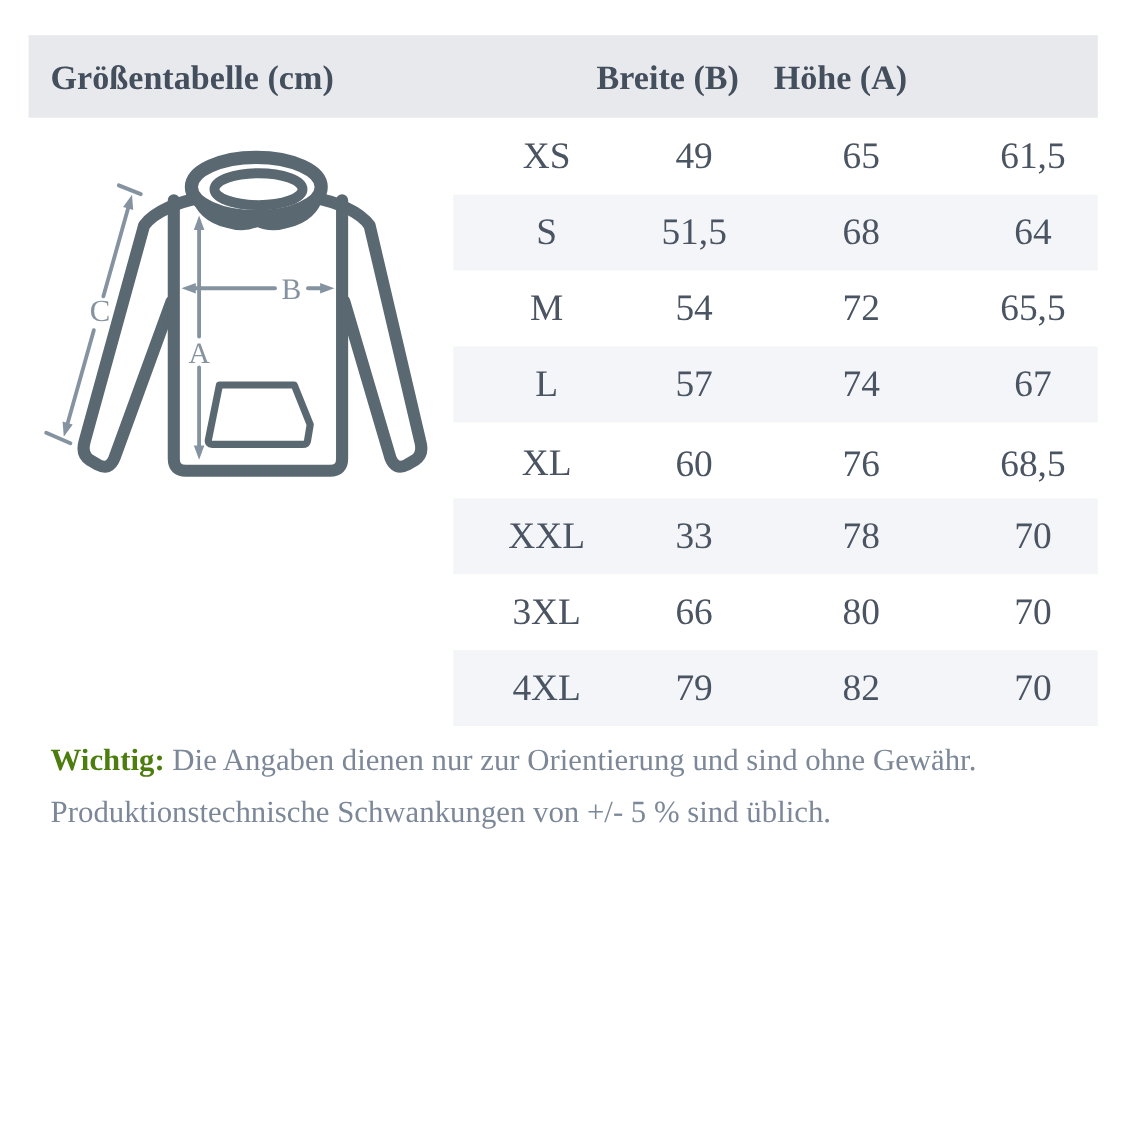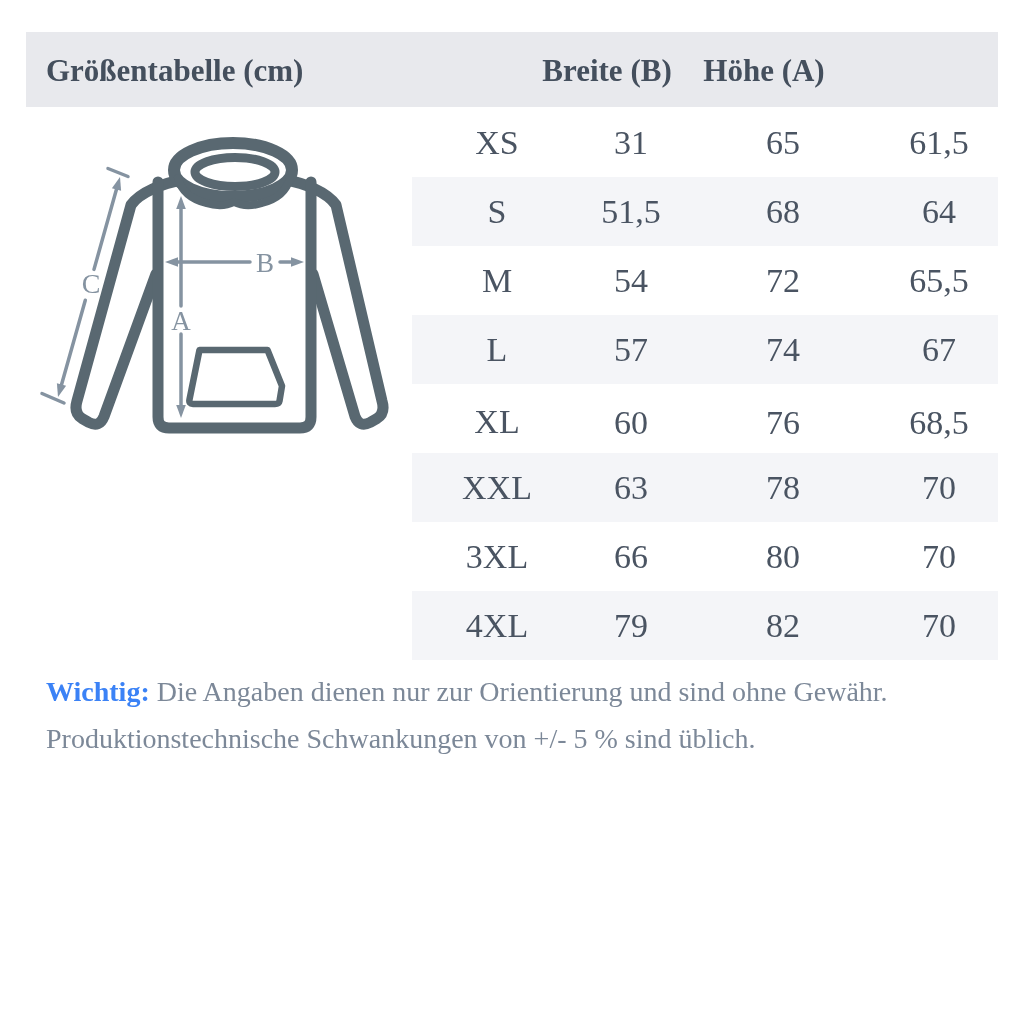--- a/index.html
+++ b/index.html
@@ -40,21 +40,21 @@
   .sink{transform:translateY(4px);}
 
   
   #hoodie{position:absolute;left:30px;top:120px;}
 
   
   #disclaimer{
     position:absolute;left:46px;top:668px;width:930px;
     font-size:28px;line-height:47px;color:#7c8898;margin:0;
   }
-  #disclaimer strong{font-weight:bold;color:#3b82f6;}
+  #disclaimer strong{font-weight:bold;color:#4d7c0f;}
 </style>
 </head>
 <body>
 
 <div id="page">
 
   <div id="band">
     <div id="title">Größentabelle (cm)</div>
     <div class="colhead" id="colhead-breite">Breite (B)</div>
     <div class="colhead" id="colhead-hoehe">Höhe (A)</div>
@@ -105,21 +105,21 @@
     <g fill="#8593a1" stroke="none">
       <polygon points="90,57 91.1,70.8 81.9,68.2"></polygon>
       <polygon points="28,277 36.1,265.8 26.9,263.2"></polygon>
     </g>
     <text x="61" y="163" text-anchor="middle" dominant-baseline="central" font-size="28" font-weight="500" fill="#8593a1">C</text>
   </svg>
 
   <div id="size-table">
     <div class="trow">
       <div class="cell">XS</div>
-      <div class="cell">31</div>
+      <div class="cell">49</div>
       <div class="cell">65</div>
       <div class="cell">61,5</div>
     </div>
     <div class="trow">
       <div class="cell">S</div>
       <div class="cell">51,5</div>
       <div class="cell">68</div>
       <div class="cell">64</div>
     </div>
     <div class="trow">
@@ -135,21 +135,21 @@
       <div class="cell">67</div>
     </div>
     <div class="trow">
       <div class="cell raise">XL</div>
       <div class="cell sink">60</div>
       <div class="cell sink">76</div>
       <div class="cell sink">68,5</div>
     </div>
     <div class="trow">
       <div class="cell">XXL</div>
-      <div class="cell">63</div>
+      <div class="cell">33</div>
       <div class="cell">78</div>
       <div class="cell">70</div>
     </div>
     <div class="trow">
       <div class="cell">3XL</div>
       <div class="cell">66</div>
       <div class="cell">80</div>
       <div class="cell">70</div>
     </div>
     <div class="trow">

